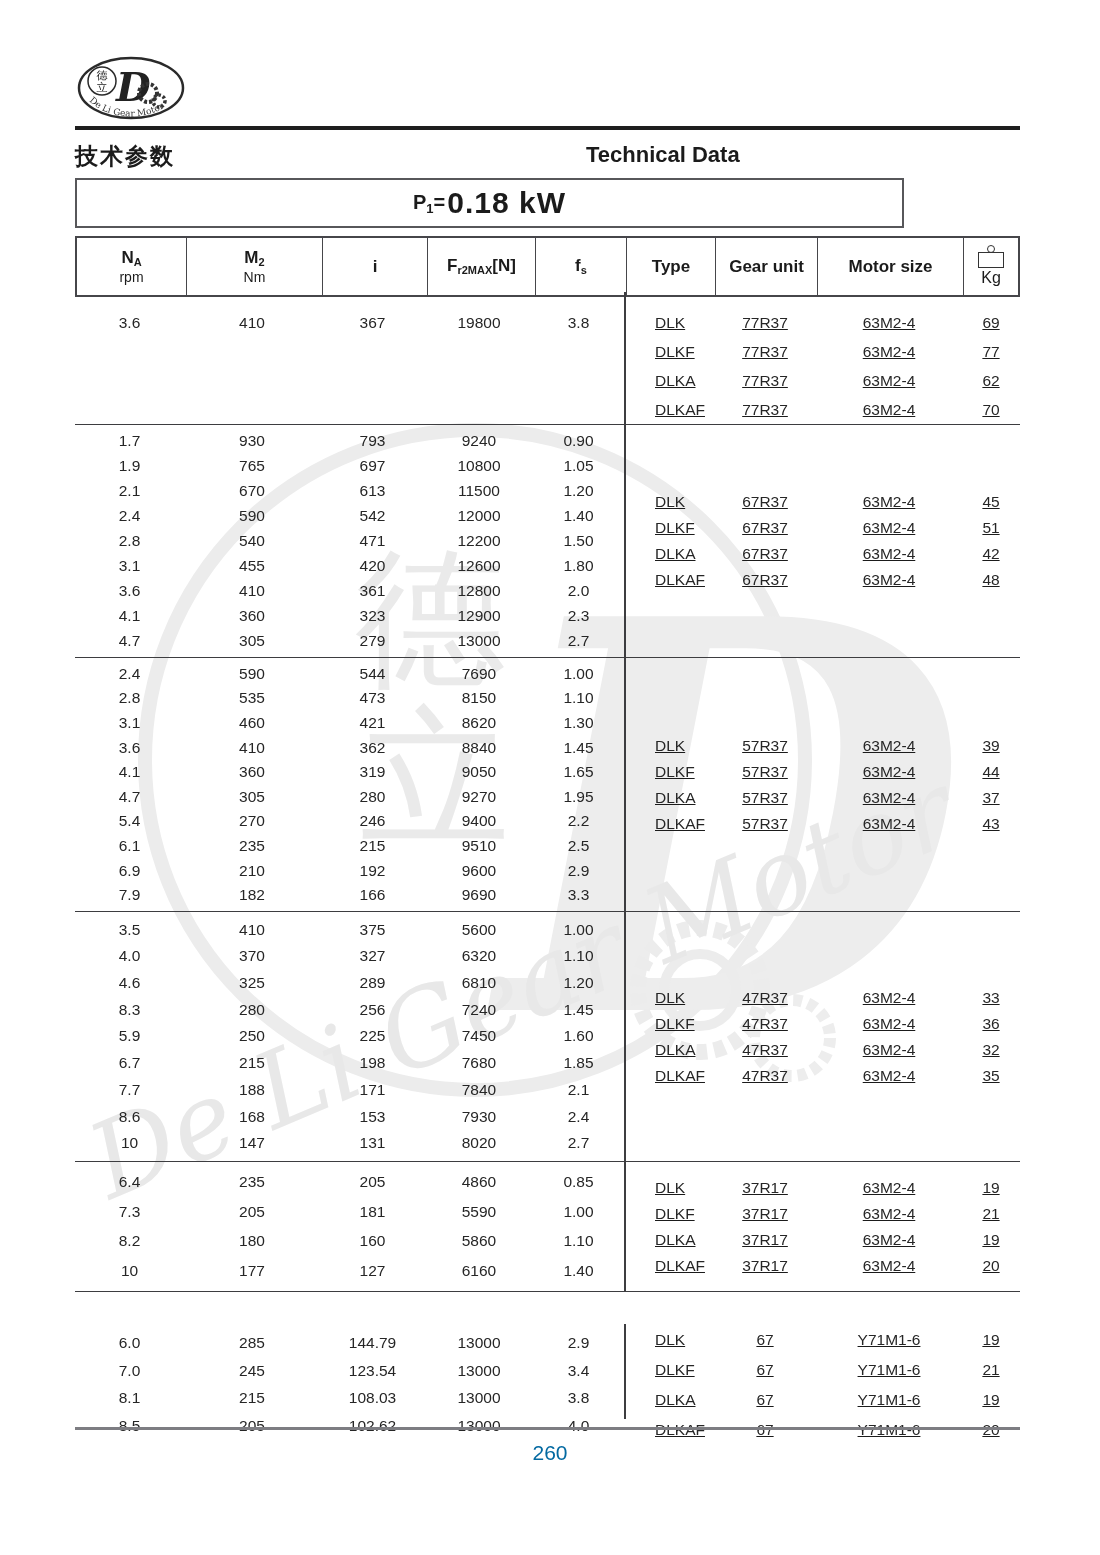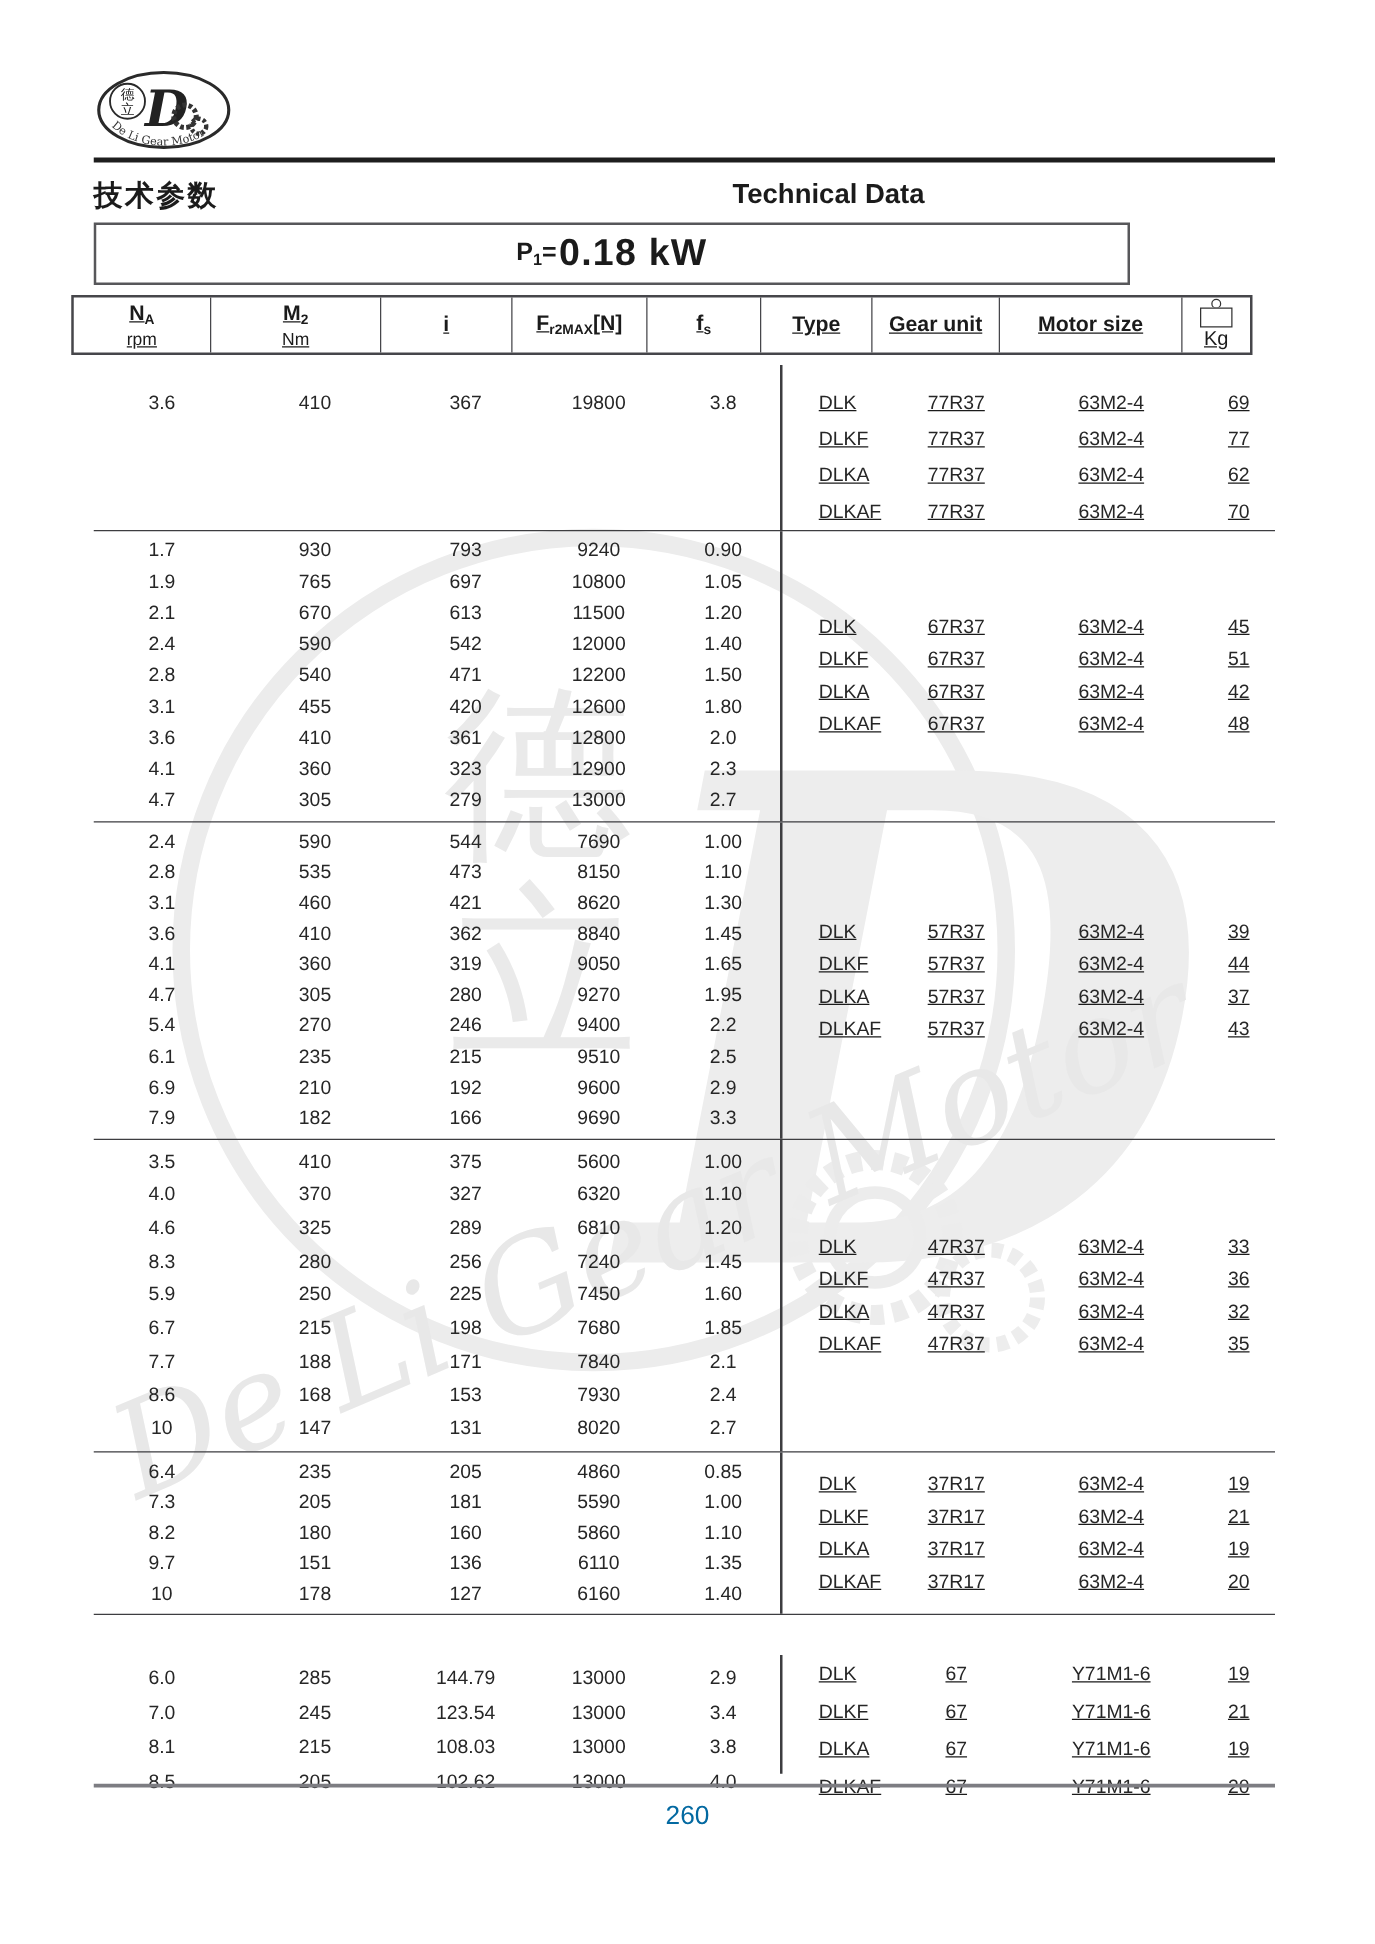--- a/index.html
+++ b/index.html
@@ -23,23 +23,23 @@
   .title-en{position:absolute;left:586px;top:142px;font-size:22px;font-weight:bold;}
 
   
   .power-box{position:absolute;left:75px;top:178px;width:829px;height:50px;box-sizing:border-box;
              border:2px solid #57575a;display:flex;align-items:center;justify-content:center;}
   .power-p{font-size:20px;font-weight:bold;}
   .power-sub{font-size:13px;font-weight:bold;vertical-align:-4px;}
   .power-val{font-size:30px;font-weight:bold;letter-spacing:1px;margin-left:2px;}
 
   
-  .thead{position:absolute;left:57px;top:236px;width:945px;height:48px;box-sizing:border-box;
+  .thead{position:absolute;left:75px;top:236px;width:945px;height:61px;box-sizing:border-box;
          border:2px solid #46464a;display:grid;
-         grid-template-columns:109px 136px 105px 108px 91px 89px 102px 146px 1fr;text-decoration:underline;}
+         grid-template-columns:109px 136px 105px 108px 91px 89px 102px 146px 1fr;}
   .th{display:flex;flex-direction:column;align-items:center;justify-content:center;
       border-left:1.5px solid #46464a;line-height:1.15;}
   .th:first-child{border-left:none;}
   .hmain{font-size:17px;font-weight:bold;}
   .hsub{font-size:11px;font-weight:bold;vertical-align:-3px;}
   .hunit{font-size:14px;}
   .wicon{display:flex;flex-direction:column;align-items:center;margin-bottom:1px;}
   .wknob{width:6px;height:6px;border:1.5px solid #333;border-radius:50%;margin-bottom:-1px;background:#fff;}
   .wrect{width:24px;height:14px;border:1.5px solid #333;background:#fff;}
   .hkg{font-size:16px;}
@@ -493,29 +493,22 @@
               <div class="dc dc4">1.00</div>
             </div>
             <div class="drow">
               <div class="dc dc0">8.2</div>
               <div class="dc dc1">180</div>
               <div class="dc dc2">160</div>
               <div class="dc dc3">5860</div>
               <div class="dc dc4">1.10</div>
             </div>
             <div class="drow">
-              <div class="dc dc0">9.7</div>
-              <div class="dc dc1">151</div>
-              <div class="dc dc2">136</div>
-              <div class="dc dc3">6110</div>
-              <div class="dc dc4">1.35</div>
-            </div>
-            <div class="drow">
               <div class="dc dc0">10</div>
-              <div class="dc dc1">178</div>
+              <div class="dc dc1">177</div>
               <div class="dc dc2">127</div>
               <div class="dc dc3">6160</div>
               <div class="dc dc4">1.40</div>
             </div>
           </div>
           <div class="vline"></div>
           <div class="sec-right">
             <div class="trow">
               <div class="tc tc0">DLK</div>
               <div class="tc tc1">37R17</div>

